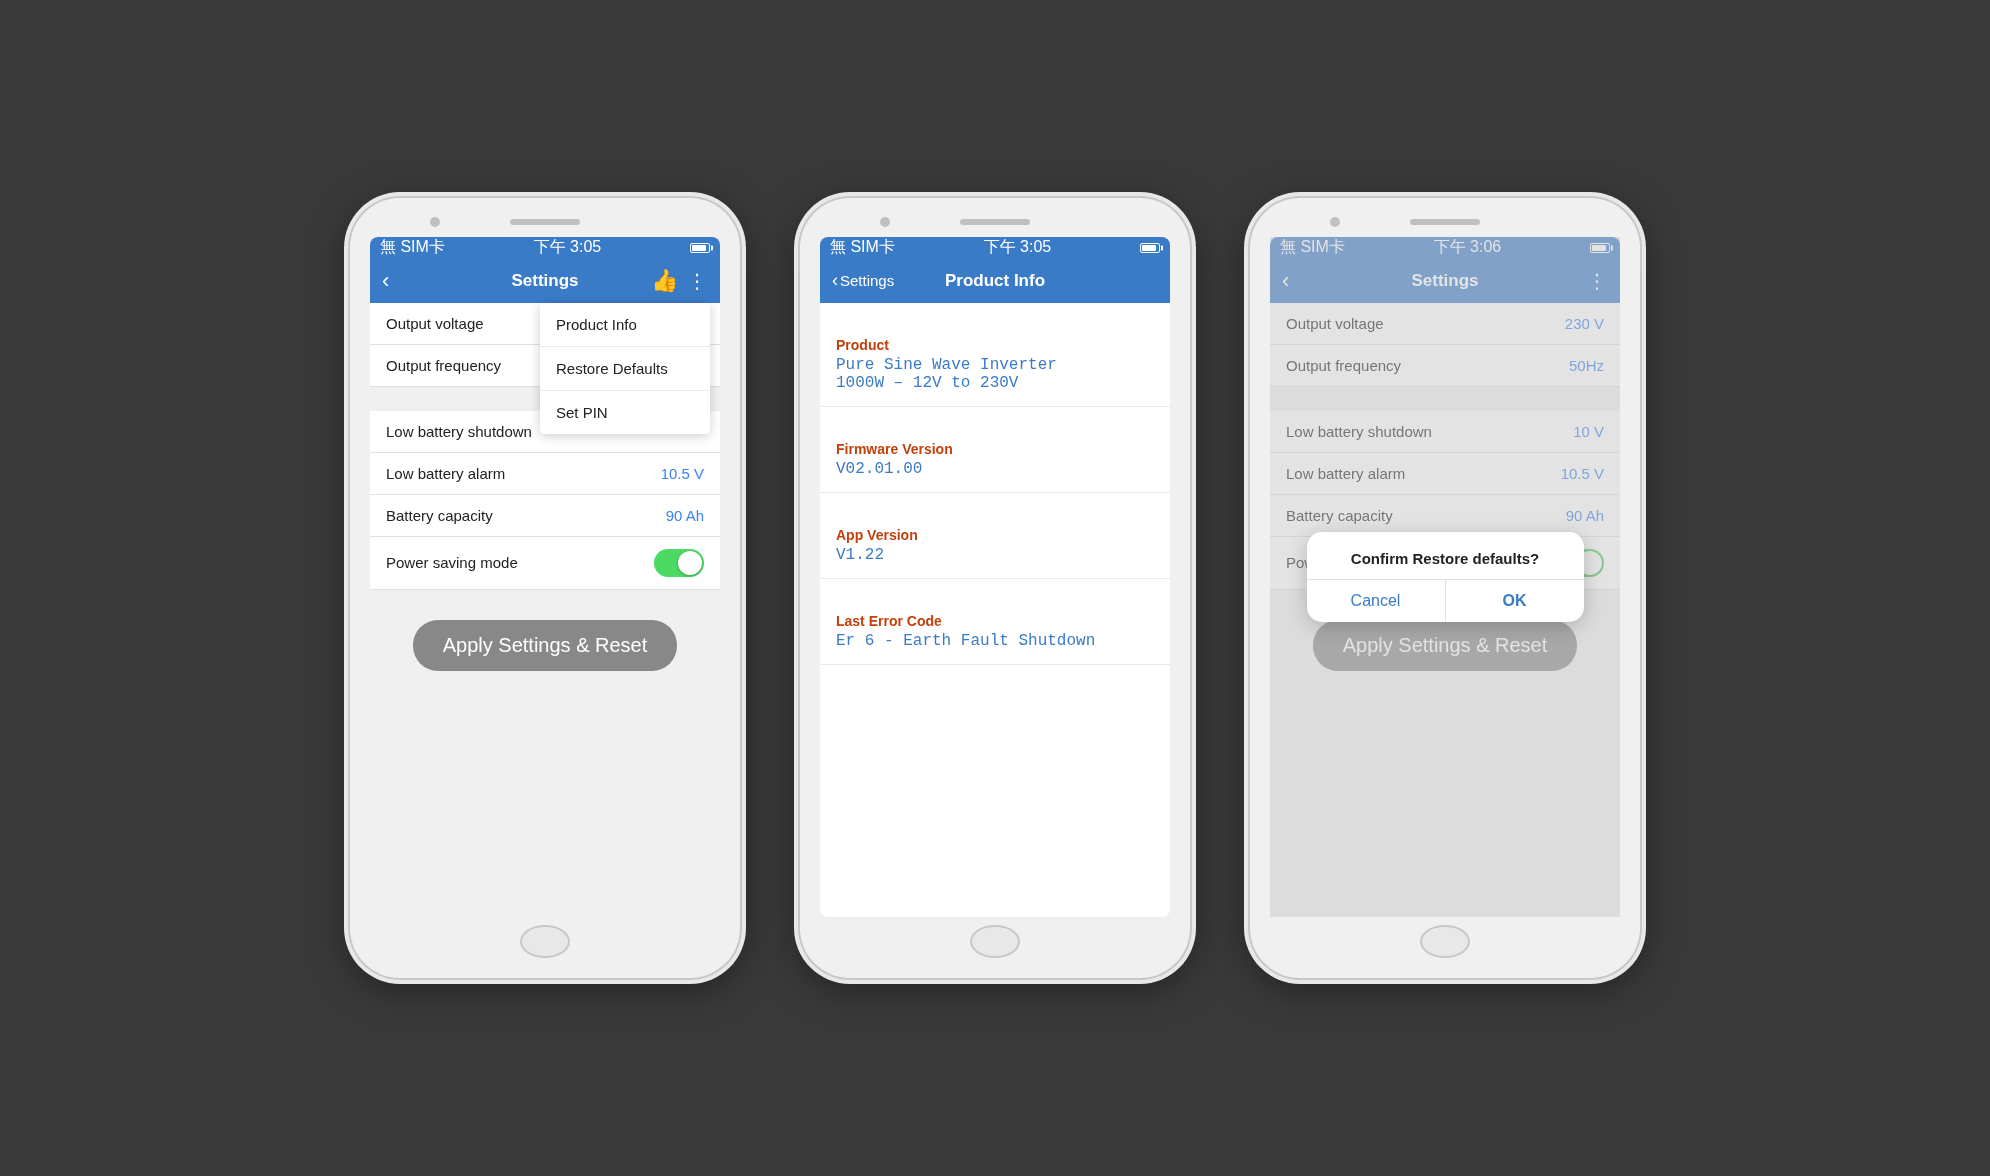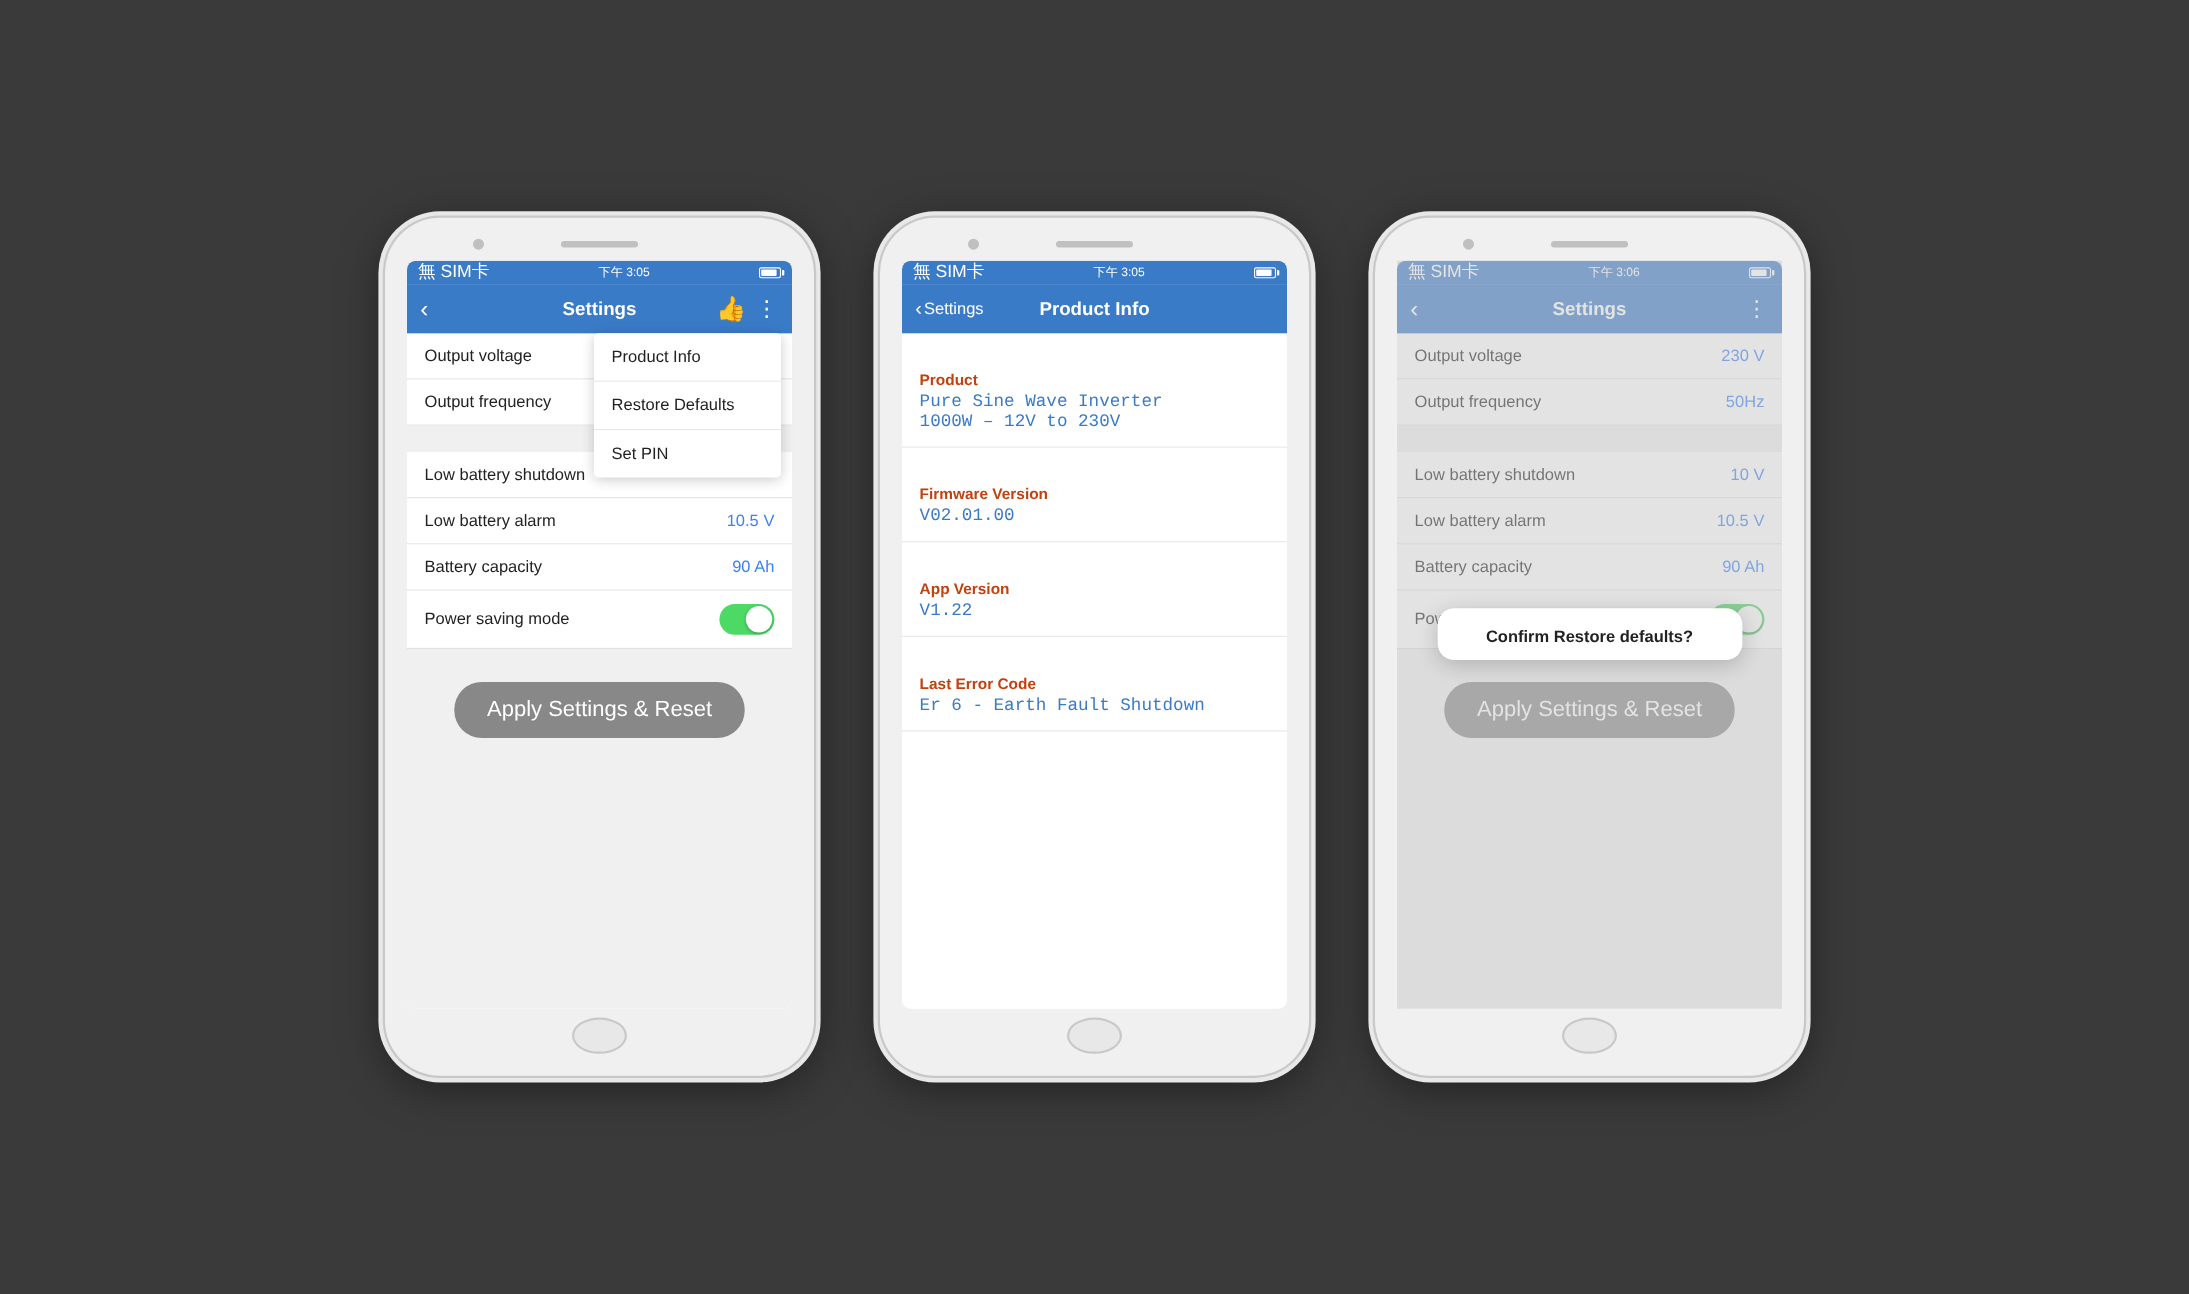--- a/index.html
+++ b/index.html
@@ -75,21 +75,21 @@
       color: #fff;
       font-size: 11px;
       display: flex;
       justify-content: space-between;
       align-items: center;
       padding: 3px 10px;
       height: 22px;
       flex-shrink: 0;
     }
     .status-bar-left { font-size: 16px; }
-    .status-bar-center { font-size: 11px; font-weight: 500; }
+    .status-bar-center { font-size: 16px; font-weight: 500; }
     .status-bar-right {
       display: flex;
       align-items: center;
       gap: 3px;
       font-size: 10px;
     }
     .battery-icon {
       width: 20px;
       height: 10px;
       border: 1.5px solid #fff;
@@ -498,18 +498,22 @@
           </div>
         </div>
         <div class="apply-btn-container">
           <button class="apply-btn">Apply Settings &amp; Reset</button>
         </div>
       </div>
 
       <div class="dialog-overlay">
         <div class="dialog-box">
           <div class="dialog-title">Confirm Restore defaults?</div>
+          <div class="dialog-buttons">
+            <div class="dialog-btn">Cancel</div>
+            <div class="dialog-btn bold">OK</div>
+          </div>
         </div>
       </div>
     </div>
   </div>
   <div class="phone-home-btn"></div>
 </div>
 
 </body></html>

